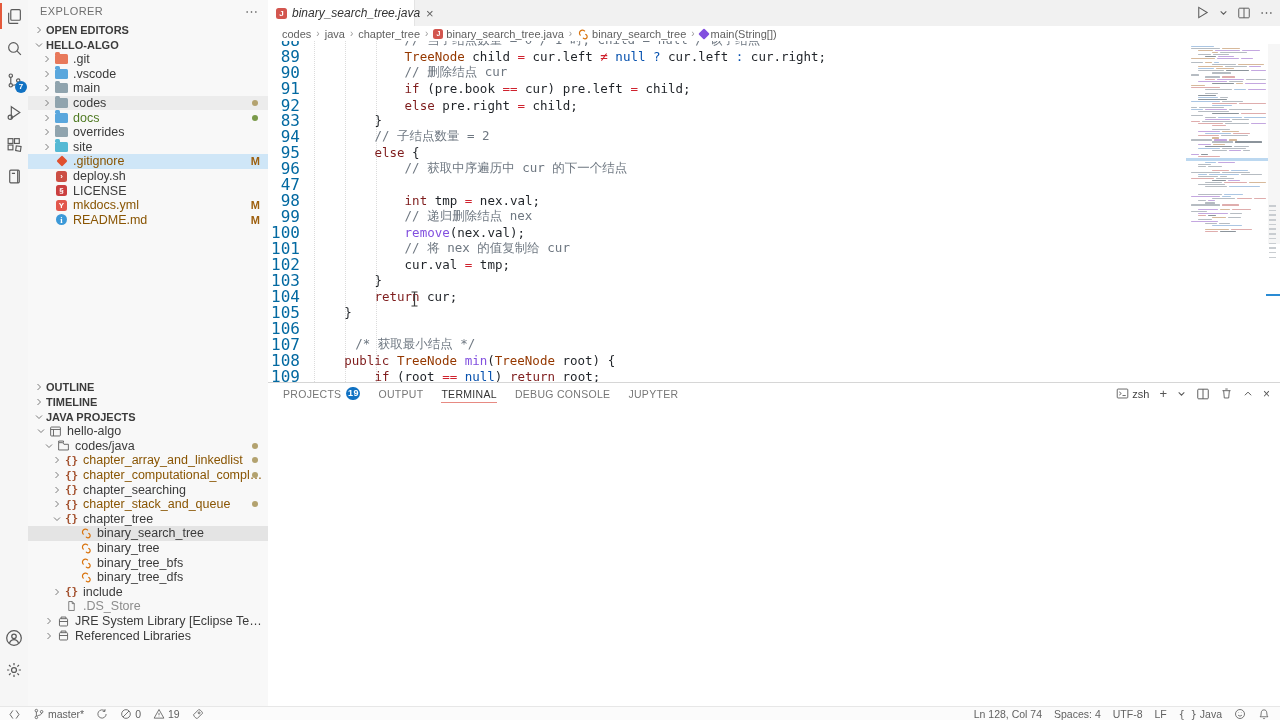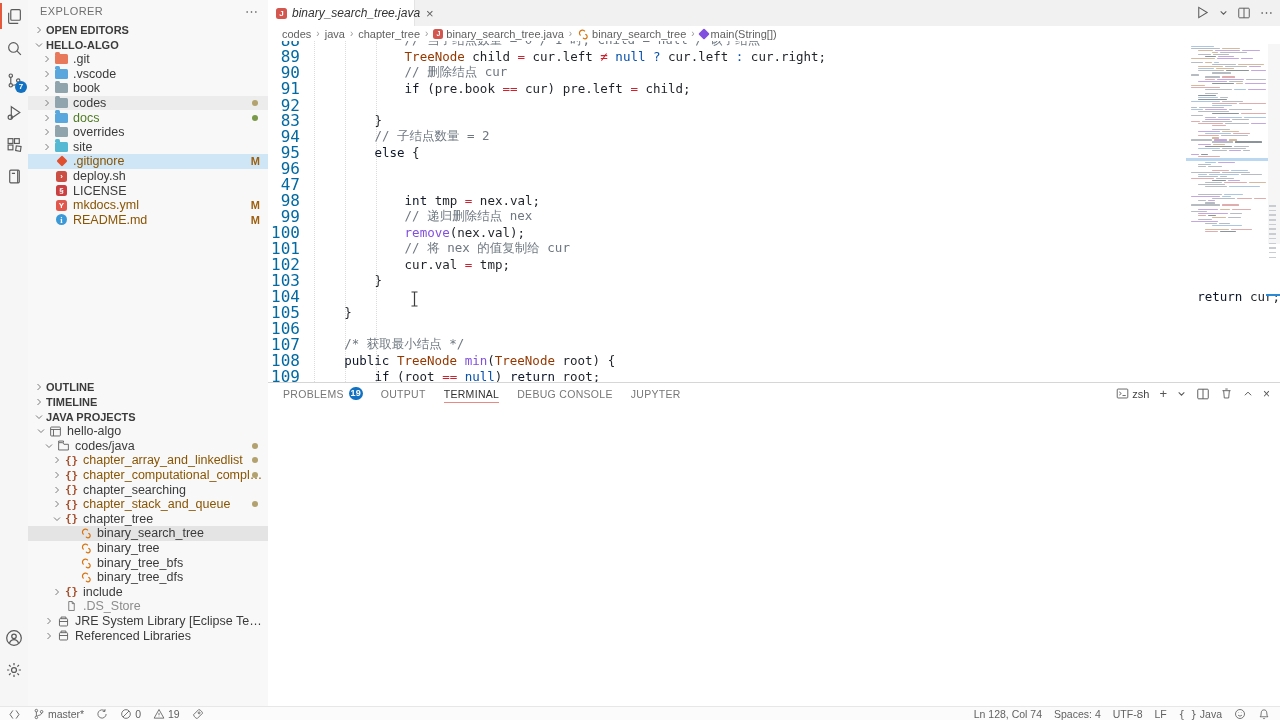--- a/index.html
+++ b/index.html
@@ -51,21 +51,21 @@
   #breadcrumbs{left:268px;top:26px;width:1012px;height:15px;background:#fff;display:flex;align-items:center;
                font-size:11px;color:#616161;padding-left:14px;gap:3px;white-space:nowrap}
   .bc-sep{color:#9a9a9a;font-size:10px;margin:0 2px}
   .bc-item{display:flex;align-items:center;gap:3px;cursor:pointer}
 
   #code{left:268px;top:41px;width:1012px;height:341px;background:#fff;overflow:hidden}
   .guide{position:absolute;top:0;bottom:0;border-left:1px dotted #dcdcdc}
   .cl{position:absolute;left:0;right:0;height:16px;display:flex;align-items:center;font-family:"DejaVu Sans Mono",monospace;font-size:12.5px}
   .cl .ln{width:32px;text-align:right;color:#0369a1;font-size:16px;flex:none}
   .cl .ct{margin-left:14px;white-space:pre}
-  .tk-c{color:#6e7781}.tk-k{color:#0f172a}.tk-t{color:#953800}.tk-f{color:#8250df}
+  .tk-c{color:#6e7781}.tk-k{color:#7f1d1d}.tk-t{color:#953800}.tk-f{color:#8250df}
   .tk-n{color:#0550ae}.tk-o{color:#cf222e}.tk-p{color:#1f2328}
 
   #minimap{left:1187px;top:46px;width:79px;height:192px;overflow:hidden}
   .mrow{height:1.1px;margin-bottom:0.95px;display:flex;gap:2px}
   .mseg{height:100%;border-radius:.5px}
   #mm-highlight{left:1186px;top:158px;width:82px;height:3px;background:#bcd8f0}
   #ov-ruler-marks{left:1269px;top:205px;width:8px}
   .ovmark{width:7px;height:1.6px;background:#c9cdd1;margin-bottom:3.1px}
   #ov-cursor{left:1266px;top:294px;width:14px;height:2px;background:#2a8bd4}
   #scroll-thumb{left:1268px;top:44px;width:12px;height:200px;background:rgba(100,100,100,.06)}
@@ -204,21 +204,21 @@
       <div class="row">
         <span style="width:12px;flex:none"></span>
         <span class="chev">
           <svg width="8" height="8" viewBox="0 0 16 16" fill="none" stroke="#5a5a5a" stroke-width="1.1">
             <path d="M5 2l6 6-6 6" stroke-width="1.6"></path>
           </svg>
         </span>
         <span class="ficon">
           <span class="folder" style="background:#90a4ae"></span>
         </span>
-        <span class="lbl ">book</span>
+        <span class="lbl ">main</span>
       </div>
       <div class="row hover">
         <span style="width:12px;flex:none"></span>
         <span class="chev">
           <svg width="8" height="8" viewBox="0 0 16 16" fill="none" stroke="#5a5a5a" stroke-width="1.1">
             <path d="M5 2l6 6-6 6" stroke-width="1.6"></path>
           </svg>
         </span>
         <span class="ficon">
           <span class="folder" style="background:#90a4ae"></span>
@@ -601,35 +601,37 @@
       <div class="cl" style="top: 23px;">
         <span class="ln">90</span>
         <span class="ct" style="padding-left:90.6px"><span class="tk-c">// 删除结点 cur</span></span>
       </div>
       <div class="cl" style="top: 39px;">
         <span class="ln">91</span>
         <span class="ct" style="padding-left:90.6px"><span class="tk-k">if</span><span class="tk-p"> (pre.book </span><span class="tk-o">==</span><span class="tk-p"> cur) pre.left </span><span class="tk-o">=</span><span class="tk-p"> child;</span></span>
       </div>
       <div class="cl" style="top: 56px;">
         <span class="ln">92</span>
+        <span class="ct" style="padding-left:90.6px"><span class="tk-k">else</span><span class="tk-p"> pre.right </span><span class="tk-o">=</span><span class="tk-p"> child;</span></span>
       </div>
       <div class="cl" style="top: 71px;">
         <span class="ln">83</span>
         <span class="ct" style="padding-left:60.4px"><span class="tk-p">}</span></span>
       </div>
       <div class="cl" style="top: 87px;">
         <span class="ln">94</span>
         <span class="ct" style="padding-left:60.4px"><span class="tk-c">// 子结点数量 = 2</span></span>
       </div>
       <div class="cl" style="top: 103px;">
         <span class="ln">95</span>
         <span class="ct" style="padding-left:60.4px"><span class="tk-k">else</span><span class="tk-p"> {</span></span>
       </div>
       <div class="cl" style="top: 119px;">
         <span class="ln">96</span>
+        <span class="ct" style="padding-left:90.6px"><span class="tk-c">// 获取中序遍历中 cur 的下一个结点</span></span>
       </div>
       <div class="cl" style="top: 135px;">
         <span class="ln">47</span>
       </div>
       <div class="cl" style="top: 151px;">
         <span class="ln">98</span>
         <span class="ct" style="padding-left:90.6px"><span class="tk-k">int</span><span class="tk-p"> tmp </span><span class="tk-o">=</span><span class="tk-p"> nex.val;</span></span>
       </div>
       <div class="cl" style="top: 167px;">
         <span class="ln">99</span>
@@ -644,33 +646,33 @@
         <span class="ct" style="padding-left:90.6px"><span class="tk-c">// 将 nex 的值复制给 cur</span></span>
       </div>
       <div class="cl" style="top: 215px;">
         <span class="ln">102</span>
         <span class="ct" style="padding-left:90.6px"><span class="tk-p">cur.val </span><span class="tk-o">=</span><span class="tk-p"> tmp;</span></span>
       </div>
       <div class="cl" style="top: 231px;">
         <span class="ln">103</span>
         <span class="ct" style="padding-left:60.4px"><span class="tk-p">}</span></span>
       </div>
-      <div class="cl" style="top: 247px; justify-content: space-between;">
+      <div class="cl" style="top: 247px;">
         <span class="ln">104</span>
         <span class="ct" style="padding-left:60.4px"><span class="tk-k">return</span><span class="tk-p"> cur;</span></span>
       </div>
       <div class="cl" style="top: 263px;">
         <span class="ln">105</span>
         <span class="ct" style="padding-left:30.2px"><span class="tk-p">}</span></span>
       </div>
       <div class="cl" style="top: 279px;">
         <span class="ln">106</span>
         <span class="ct" style="padding-left:0px"></span>
       </div>
-      <div class="cl" style="top: 295px;">
+      <div class="cl" style="top: 295px; gap: 11px;">
         <span class="ln">107</span>
         <span class="ct" style="padding-left:30.2px"><span class="tk-c">/* 获取最小结点 */</span></span>
       </div>
       <div class="cl" style="top: 311px;">
         <span class="ln">108</span>
         <span class="ct" style="padding-left:30.2px"><span class="tk-k">public</span><span class="tk-p"> </span><span class="tk-t">TreeNode</span><span class="tk-p"> </span><span class="tk-f">min</span><span class="tk-p">(</span><span class="tk-t">TreeNode</span><span class="tk-p"> root) {</span></span>
       </div>
       <div class="cl" style="top: 327px;">
         <span class="ln">109</span>
         <span class="ct" style="padding-left:60.4px"><span class="tk-k">if</span><span class="tk-p"> (root </span><span class="tk-o">==</span><span class="tk-p"> </span><span class="tk-n">null</span><span class="tk-p">) </span><span class="tk-k">return</span><span class="tk-p"> root;</span></span>
@@ -1031,21 +1033,21 @@
 <div class="abs" id="ov-cursor"></div>
 <div class="abs" id="ibeam">
   <svg width="9" height="16" viewBox="0 0 9 16">
       <path d="M1.5 1h6M4.5 1v14M1.5 15h6" stroke="#3b3b3b" stroke-width="1.2" fill="none"></path>
     </svg>
 </div>
 
 <div class="abs" id="panel">
   <div id="panel-tabs">
       <div class="ptab">
-        <span>PROBLEMS</span>
+        <span>PROJECTS</span>
         <span class="pbadge">19</span>
       </div>
       <div class="ptab">
         <span>OUTPUT</span>
       </div>
       <div class="ptab active">
         <span>TERMINAL</span>
       </div>
       <div class="ptab">
         <span>DEBUG CONSOLE</span>

